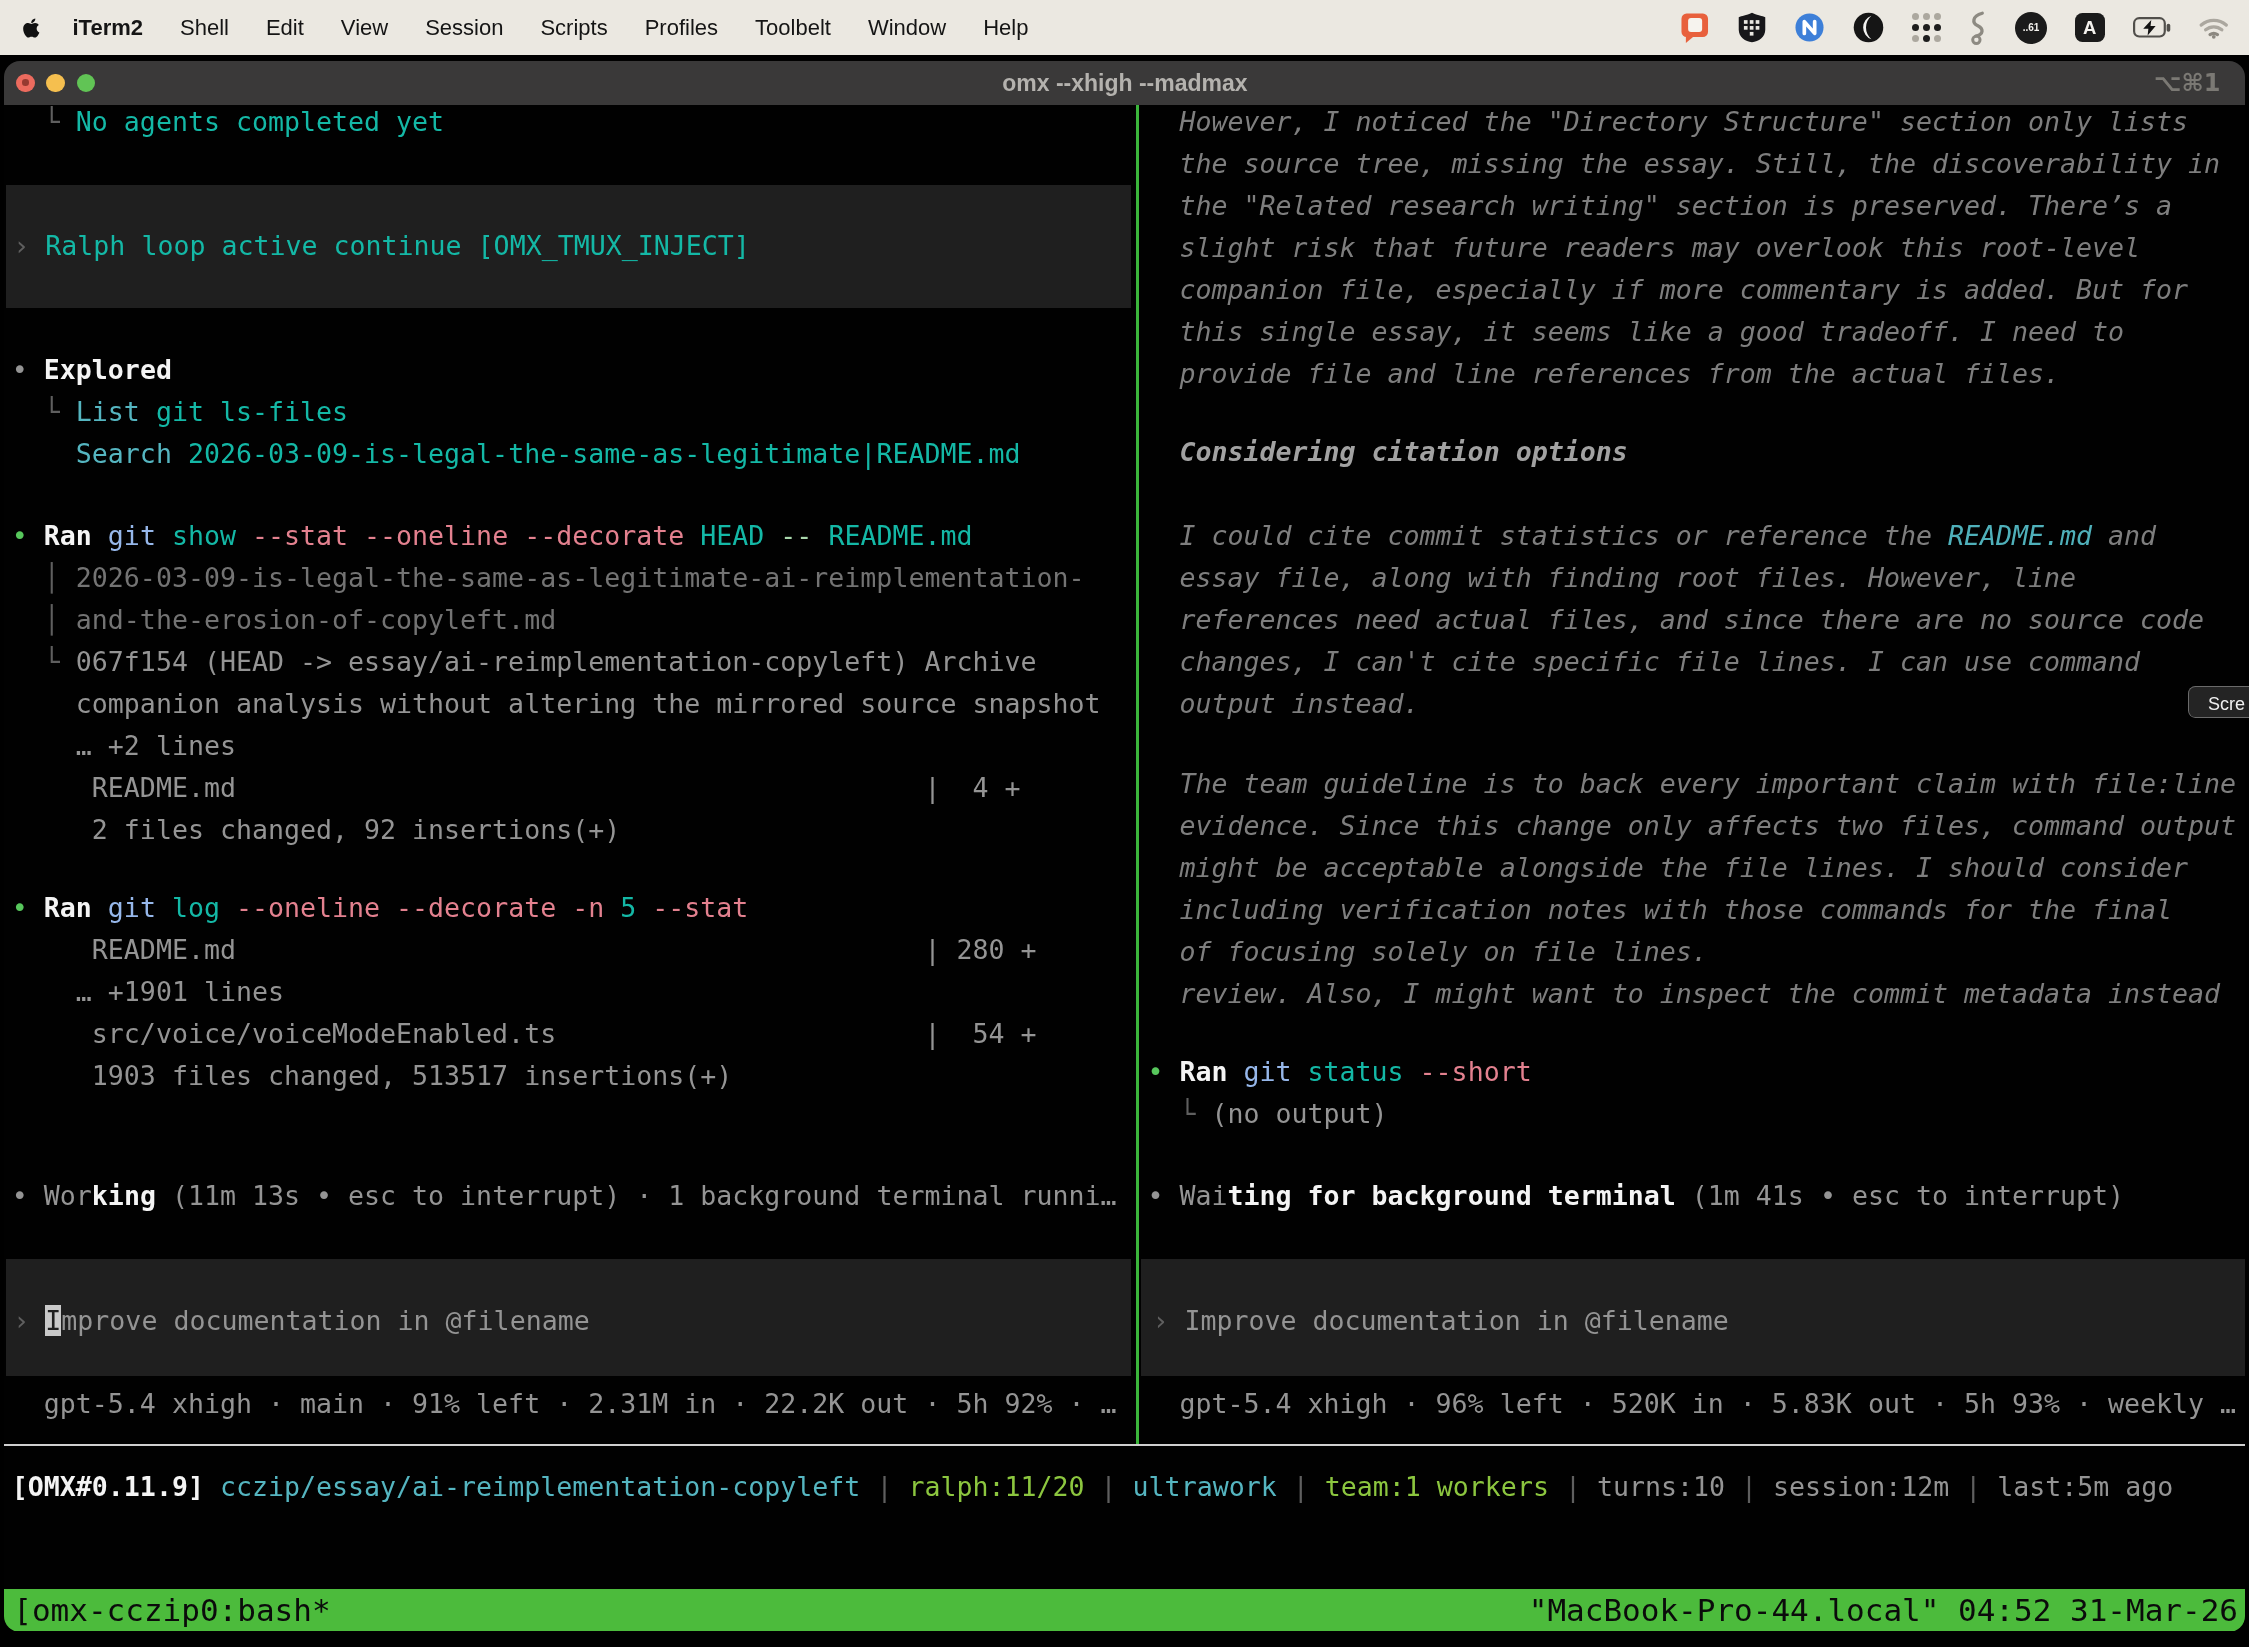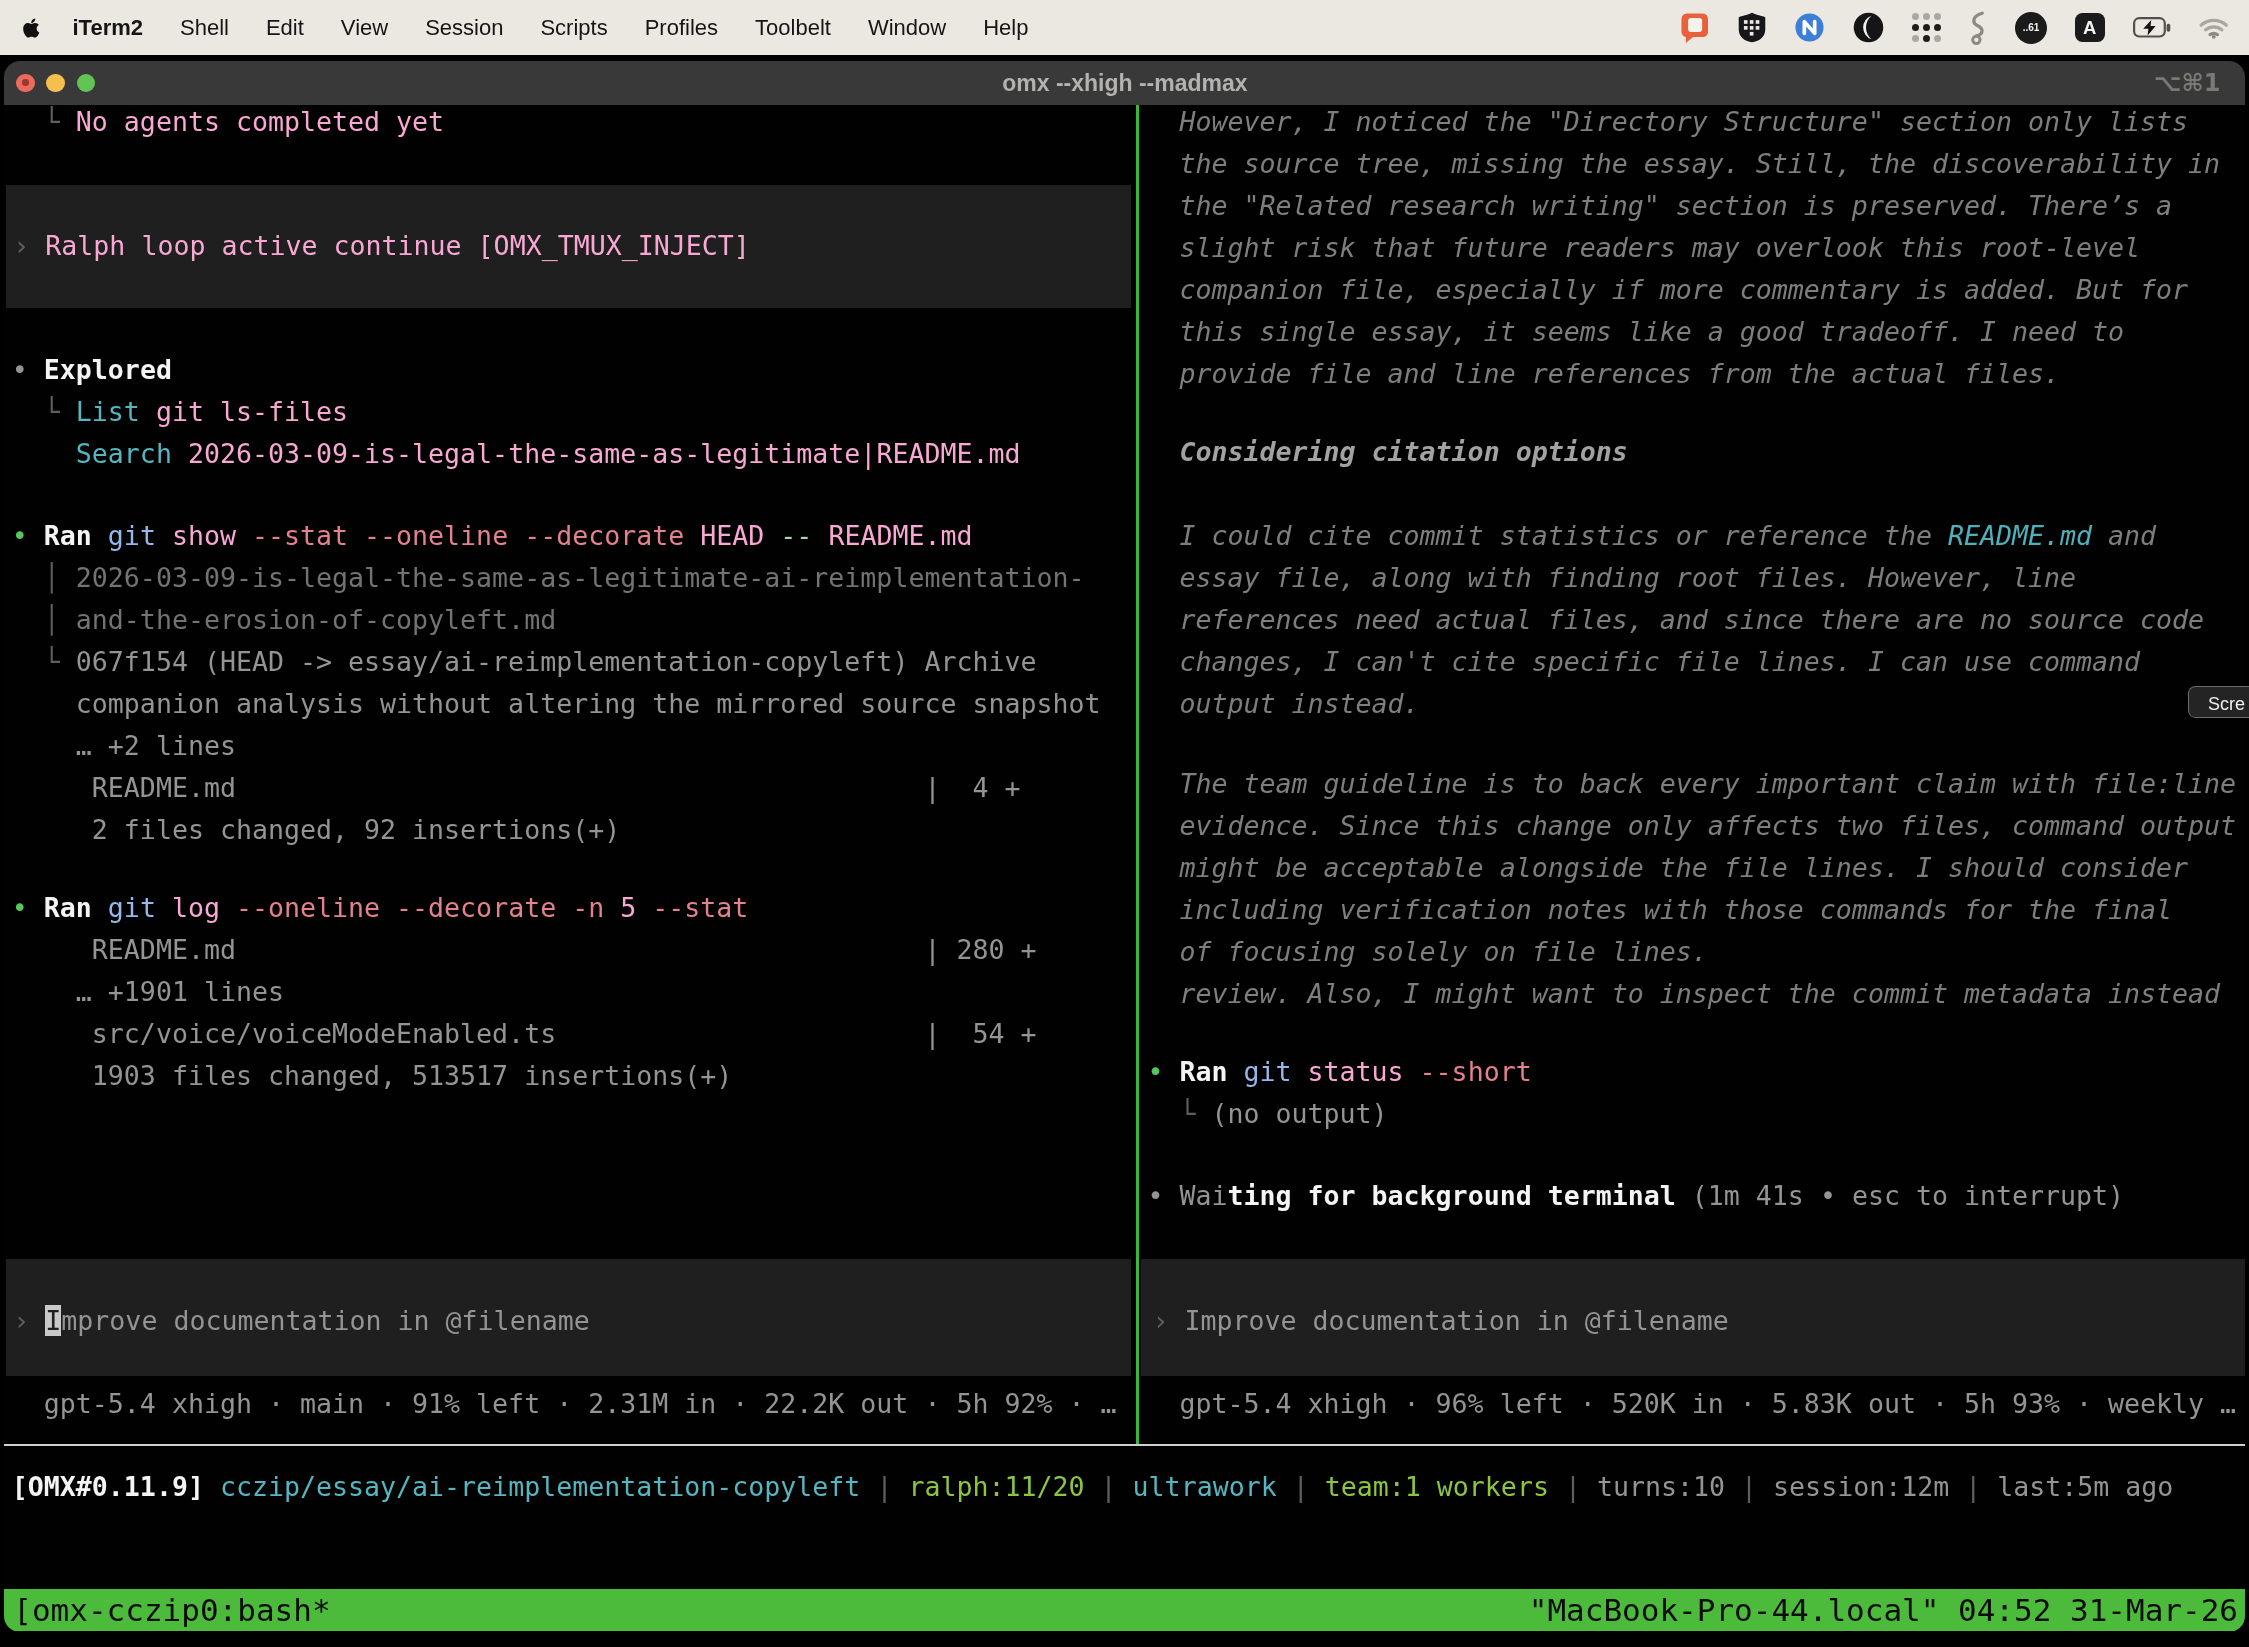--- a/index.html
+++ b/index.html
@@ -77,21 +77,21 @@
     color:#0b0b0b;font-size:31px;line-height:42px;font-family:"DejaVu Sans Mono",monospace;}
   .tmux-left{position:absolute;left:8.9px;white-space:pre;}
   .tmux-right{position:absolute;right:7.4px;white-space:pre;}
 
   .overlay-btn{position:absolute;left:2188px;top:686px;width:62px;height:32px;background:#242424;
     border:1.5px solid #6b6b6b;border-right:none;border-radius:7.4px 0 0 7.4px;color:#f0f0f0;
     font-family:"Liberation Sans",sans-serif;font-size:18px;line-height:35px;padding-left:19px;
     box-sizing:border-box;}
 
   
-  .c-fg{color:#f9a8d4;}
+  .c-fg{color:#14b8a6;}
   .c-bold{color:#f4f4f4;font-weight:700;}
   .c-dim{color:#5f5f5f;}
   .c-gray{color:#949494;}
   .c-it{color:#7e7e7e;font-style:italic;}
   .c-ith{color:#a2a2a2;font-style:italic;font-weight:700;}
   .c-itcyan{color:#4fb0ba;font-style:italic;}
   .c-cyan{color:#55b5c0;}
   .c-blue{color:#96b7ea;}
   .c-pink{color:#e3818f;}
   .c-mint{color:#a9d7ac;}
@@ -231,20 +231,23 @@
           <div class="tl"><span class="c-gray">     README.md</span><span class="c-gray">                                           |  4 +</span></div>
           <div class="tl"><span class="c-gray">     2 files changed, 92 insertions(+)</span></div>
         </div>
       <div class="block" id="lGitLog">
           <div class="tl"><span class="c-gb">• </span><span class="c-bold">Ran </span><span class="c-blue">git </span><span class="c-fg">log </span><span class="c-pink">--oneline </span><span class="c-pink">--decorate </span><span class="c-pink">-n </span><span class="c-fg">5 </span><span class="c-pink">--stat</span></div>
           <div class="tl"><span class="c-gray">     README.md</span><span class="c-gray">                                           | 280 +</span></div>
           <div class="tl"><span class="c-gray">    … +1901 lines</span></div>
           <div class="tl"><span class="c-gray">     src/voice/voiceModeEnabled.ts</span><span class="c-gray">                       |  54 +</span></div>
           <div class="tl"><span class="c-gray">     1903 files changed, 513517 insertions(+)</span></div>
         </div>
+      <div class="block" id="lWorking">
+          <div class="tl"><span class="c-gray">• </span><span class="c-gray">Wor</span><span class="c-bold">king</span><span class="c-gray"> (11m 13s • esc to interrupt) · 1 background terminal runni…</span></div>
+        </div>
       <div class="pbox" id="lPrompt">
           <div class="tl"><span class="c-dim">› </span><span class="c-cur">I</span><span class="c-gray">mprove documentation in @filename</span></div>
         </div>
       <div class="block" id="lStatus">
           <div class="tl"><span class="c-gray">  gpt-5.4 xhigh · main · 91% left · 2.31M in · 22.2K out · 5h 92% · …</span></div>
         </div>
     </div>
 
     <div class="divider-v"></div>
 

